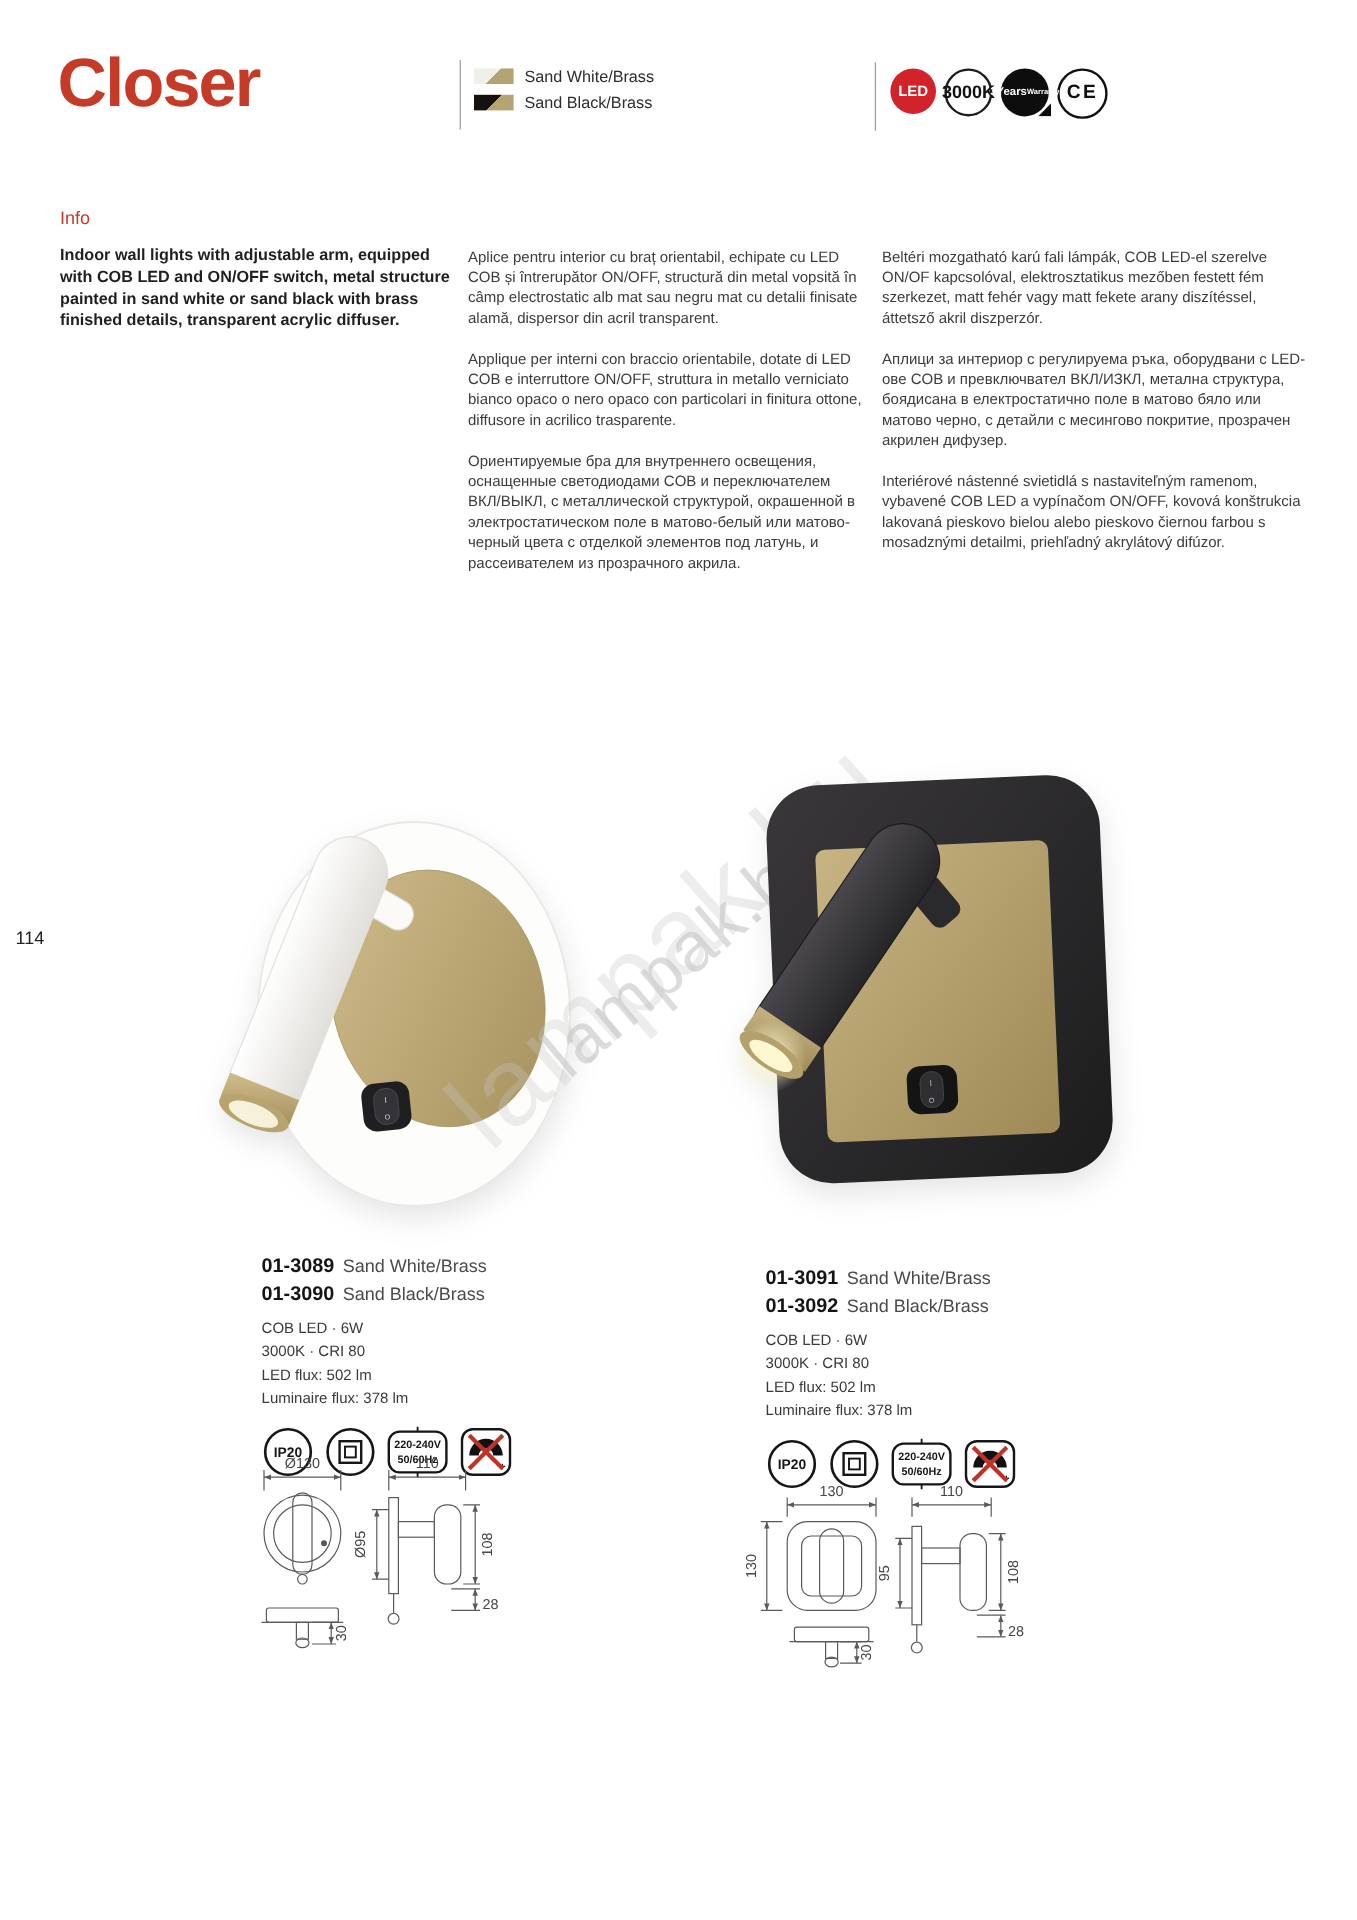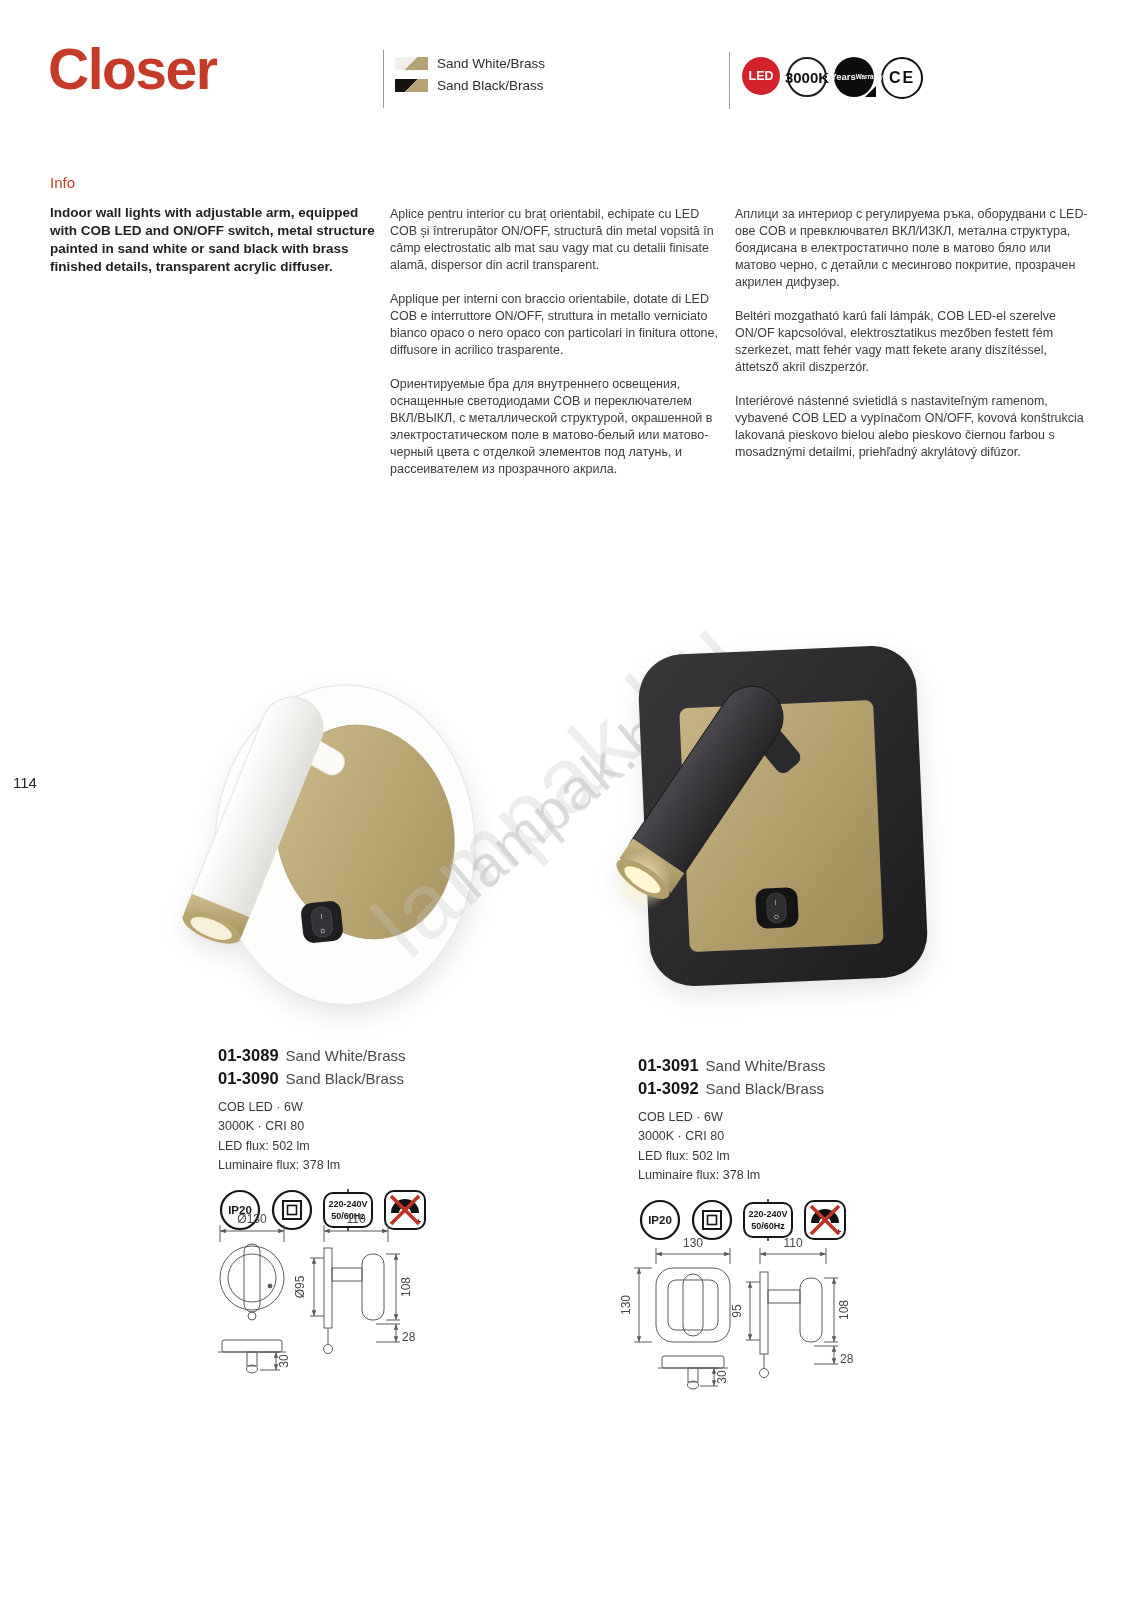--- a/index.html
+++ b/index.html
@@ -73,27 +73,27 @@
     <div class="badge badge-war">
       <span class="t">3Years</span>
       <span class="b">Warranty</span>
     </div>
     <div class="badge badge-ce">CE</div>
   </div>
 
   <div class="abs info-h">Info</div>
   <div class="col col-en">Indoor wall lights with adjustable arm, equipped with COB LED and ON/OFF switch, metal structure painted in sand white or sand black with brass finished details, transparent acrylic diffuser.</div>
   <div class="col col-mid">
-    <p>Aplice pentru interior cu braț orientabil, echipate cu LED COB și întrerupător ON/OFF, structură din metal vopsită în câmp electrostatic alb mat sau vagy mat cu detalii finisate alamă, dispersor din acril transparent.</p>
+    <p>Aplice pentru interior cu braț orientabil, echipate cu LED COB și întrerupător ON/OFF, structură din metal vopsită în câmp electrostatic alb mat sau negru mat cu detalii finisate alamă, dispersor din acril transparent.</p>
     <p>Applique per interni con braccio orientabile, dotate di LED COB e interruttore ON/OFF, struttura in metallo verniciato bianco opaco o nero opaco con particolari in finitura ottone, diffusore in acrilico trasparente.</p>
     <p>Ориентируемые бра для внутреннего освещения, оснащенные светодиодами COB и переключателем ВКЛ/ВЫКЛ, с металлической структурой, окрашенной в электростатическом поле в матово-белый или матово-черный цвета с отделкой элементов под латунь, и рассеивателем из прозрачного акрила.</p>
   </div>
   <div class="col col-right">
+    <p>Beltéri mozgatható karú fali lámpák, COB LED-el szerelve ON/OF kapcsolóval, elektrosztatikus mezőben festett fém szerkezet, matt fehér vagy matt fekete arany diszítéssel, áttetsző akril diszperzór.</p>
     <p>Аплици за интериор с регулируема ръка, оборудвани с LED-ове COB и превключвател ВКЛ/ИЗКЛ, метална структура, боядисана в електростатично поле в матово бяло или матово черно, с детайли с месингово покритие, прозрачен акрилен дифузер.</p>
-    <p>Beltéri mozgatható karú fali lámpák, COB LED-el szerelve ON/OF kapcsolóval, elektrosztatikus mezőben festett fém szerkezet, matt fehér vagy matt fekete arany diszítéssel, áttetsző akril diszperzór.</p>
     <p>Interiérové nástenné svietidlá s nastaviteľným ramenom, vybavené COB LED a vypínačom ON/OFF, kovová konštrukcia lakovaná pieskovo bielou alebo pieskovo čiernou farbou s mosadznými detailmi, priehľadný akrylátový difúzor.</p>
   </div>
 
   <div class="abs page-num">114</div>
 
   <svg class="lamp" style="left:150px;top:640px" width="360" height="390" viewBox="0 0 360 390">
     <defs>
       <linearGradient id="gBrassL" x1="0" y1="0" x2="1" y2="1">
         <stop offset="0" stop-color="#cfbd8c"></stop>
           <stop offset="1" stop-color="#a6915d"></stop>

